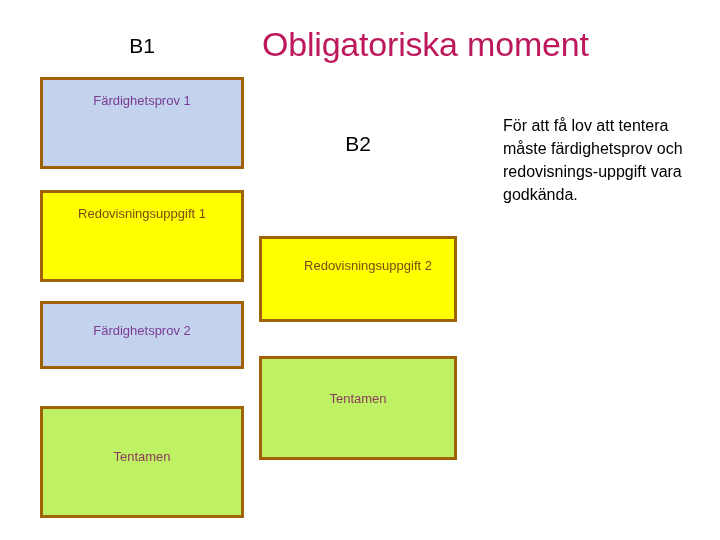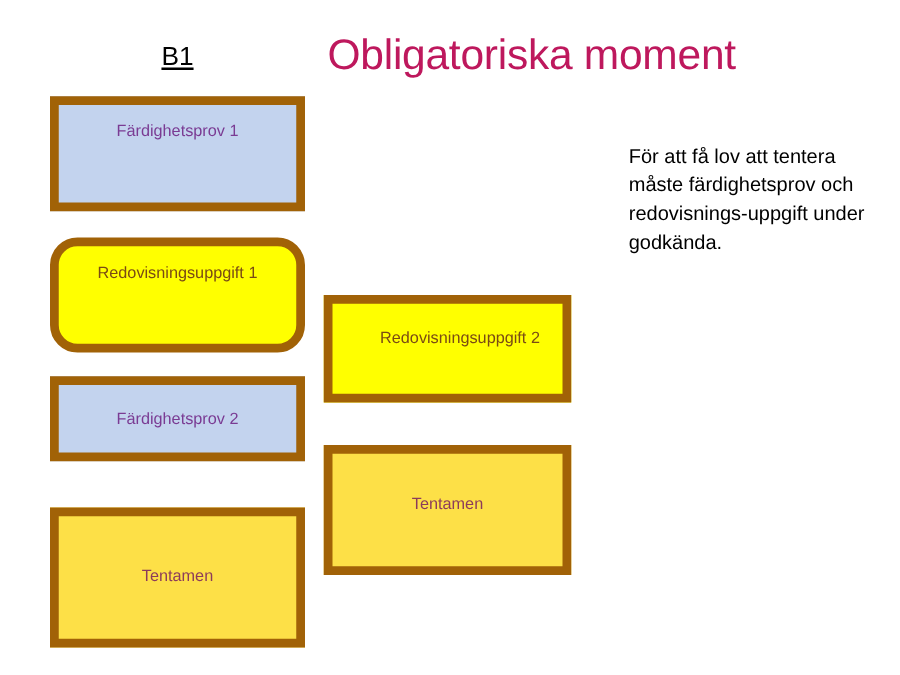--- a/index.html
+++ b/index.html
@@ -35,38 +35,37 @@
   }
 
   
   .col-label {
     position: absolute;
     font-size: 21px;
     line-height: 26px;
     color: #000000;
     text-align: center;
     font-weight: 400;
-    text-decoration: underline;
   }
   #label-b1 {
     left: 40px;
     top: 33px;
     width: 204px;
   }
   #label-b2 {
     left: 259px;
     top: 131px;
     width: 198px;
   }
 
   
   .box {
     position: absolute;
     box-sizing: border-box;
-    border: 7px solid #a16207;
+    border: 3px solid #a16207;
     display: block;
   }
   .box .box-text {
     display: block;
     text-align: center;
     font-size: 13px;
     line-height: 16px;
     font-weight: 400;
     padding-top: 13px;
   }
@@ -76,29 +75,29 @@
   .box.blue .box-text {
     color: #7A3B93;
   }
   .box.yellow {
     background: #FFFF00;
   }
   .box.yellow .box-text {
     color: #7A4B14;
   }
   .box.orange {
-    background: #fde047;
+    background: #bef264;
   }
   .box.orange .box-text {
     color: #8C3B5B;
   }
 
   
   #box-fardighetsprov-1 { left: 40px;  top: 77px;  width: 204px; height: 92px; }
-  #box-redovisning-1    { left: 40px;  top: 190px; width: 204px; height: 92px; border-radius: 22px; }
+  #box-redovisning-1    { left: 40px;  top: 190px; width: 204px; height: 92px; }
   #box-fardighetsprov-2 { left: 40px;  top: 301px; width: 204px; height: 68px; }
   #box-tentamen-1       { left: 40px;  top: 406px; width: 204px; height: 112px; }
 
   
   #box-redovisning-2    { left: 259px; top: 236px; width: 198px; height: 86px; padding-left: 20px; }
   #box-tentamen-2       { left: 259px; top: 356px; width: 198px; height: 104px; }
 
   
   #box-redovisning-2 .box-text,
   #box-tentamen-2 .box-text {
@@ -133,20 +132,21 @@
 </style>
 </head>
 <body>
 
 <div id="slide">
 
   <div class="slide-title">Obligatoriska moment</div>
 
   <div class="col-label" id="label-b1">B1</div>
 
+  <div class="col-label" id="label-b2">B2</div>
 
   <div class="box blue" id="box-fardighetsprov-1">
     <span class="box-text">Färdighetsprov 1</span>
   </div>
 
   <div class="box yellow" id="box-redovisning-1">
     <span class="box-text">Redovisningsuppgift 1</span>
   </div>
 
   <div class="box blue" id="box-fardighetsprov-2">
@@ -159,17 +159,17 @@
 
   <div class="box yellow" id="box-redovisning-2">
     <span class="box-text">Redovisningsuppgift 2</span>
   </div>
 
   <div class="box orange" id="box-tentamen-2">
     <span class="box-text">Tentamen</span>
   </div>
 
   <div class="note" id="note-1">
-    <p>För att få lov att tentera måste färdighetsprov och redovisnings-uppgift under godkända.</p>
+    <p>För att få lov att tentera måste färdighetsprov och redovisnings-uppgift vara godkända.</p>
   </div>
 
 
 </div>
 
 </body></html>

